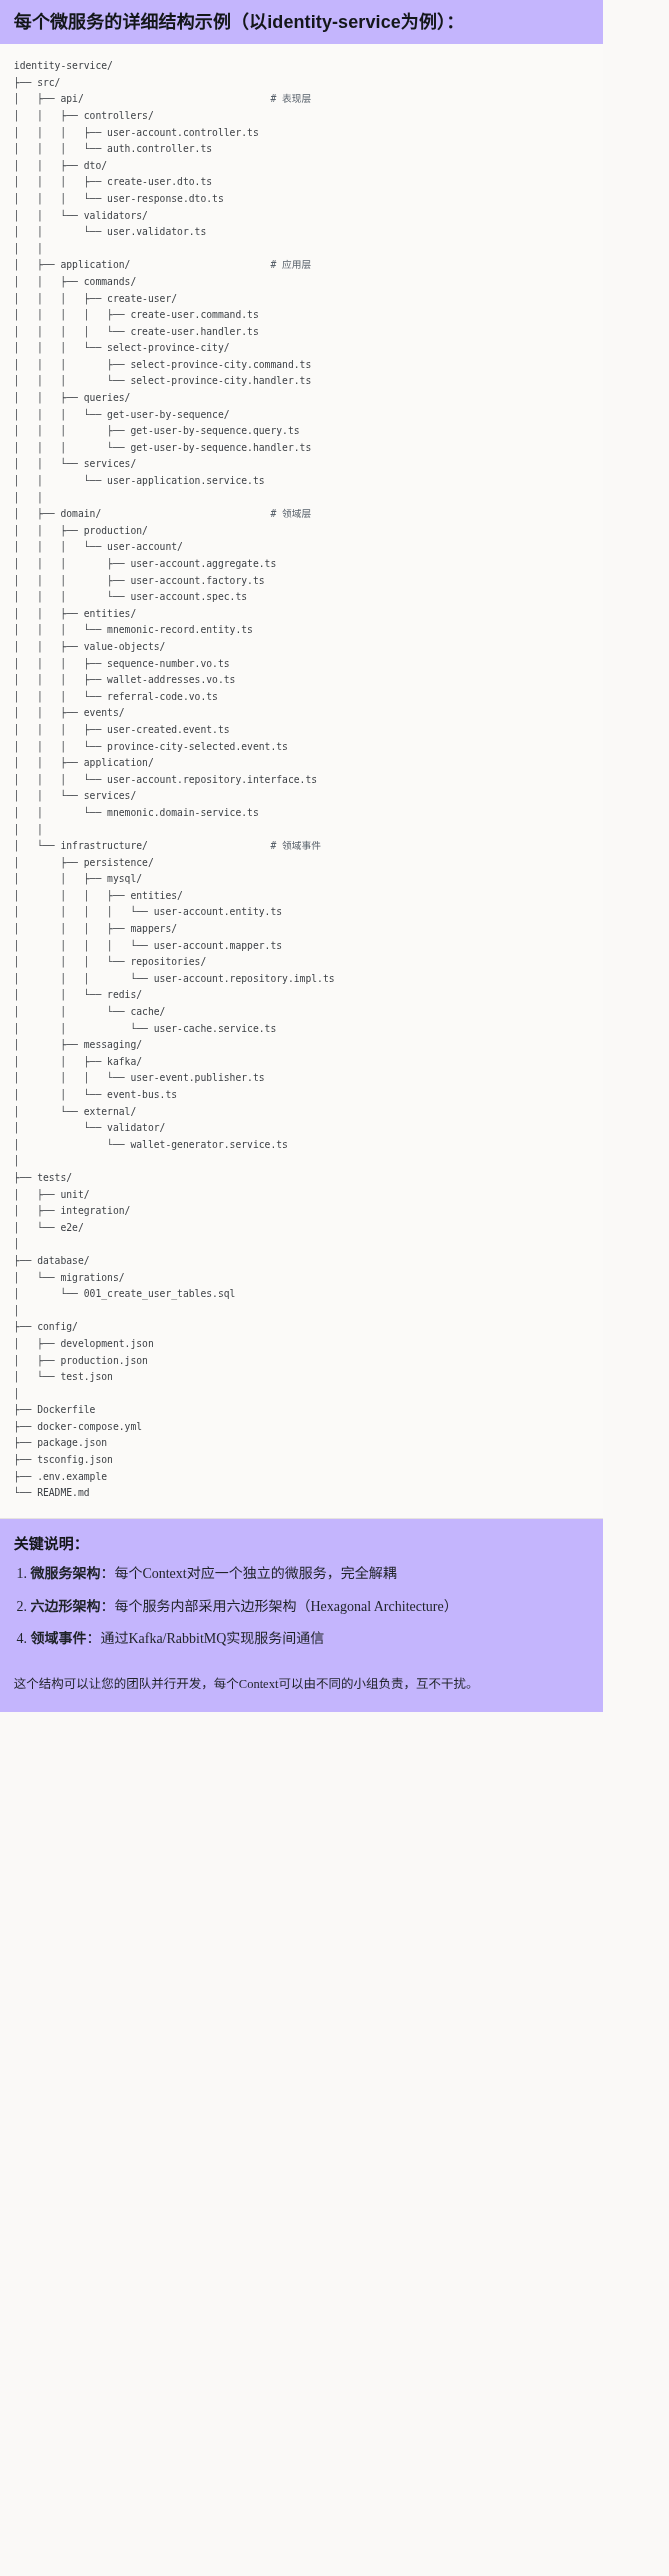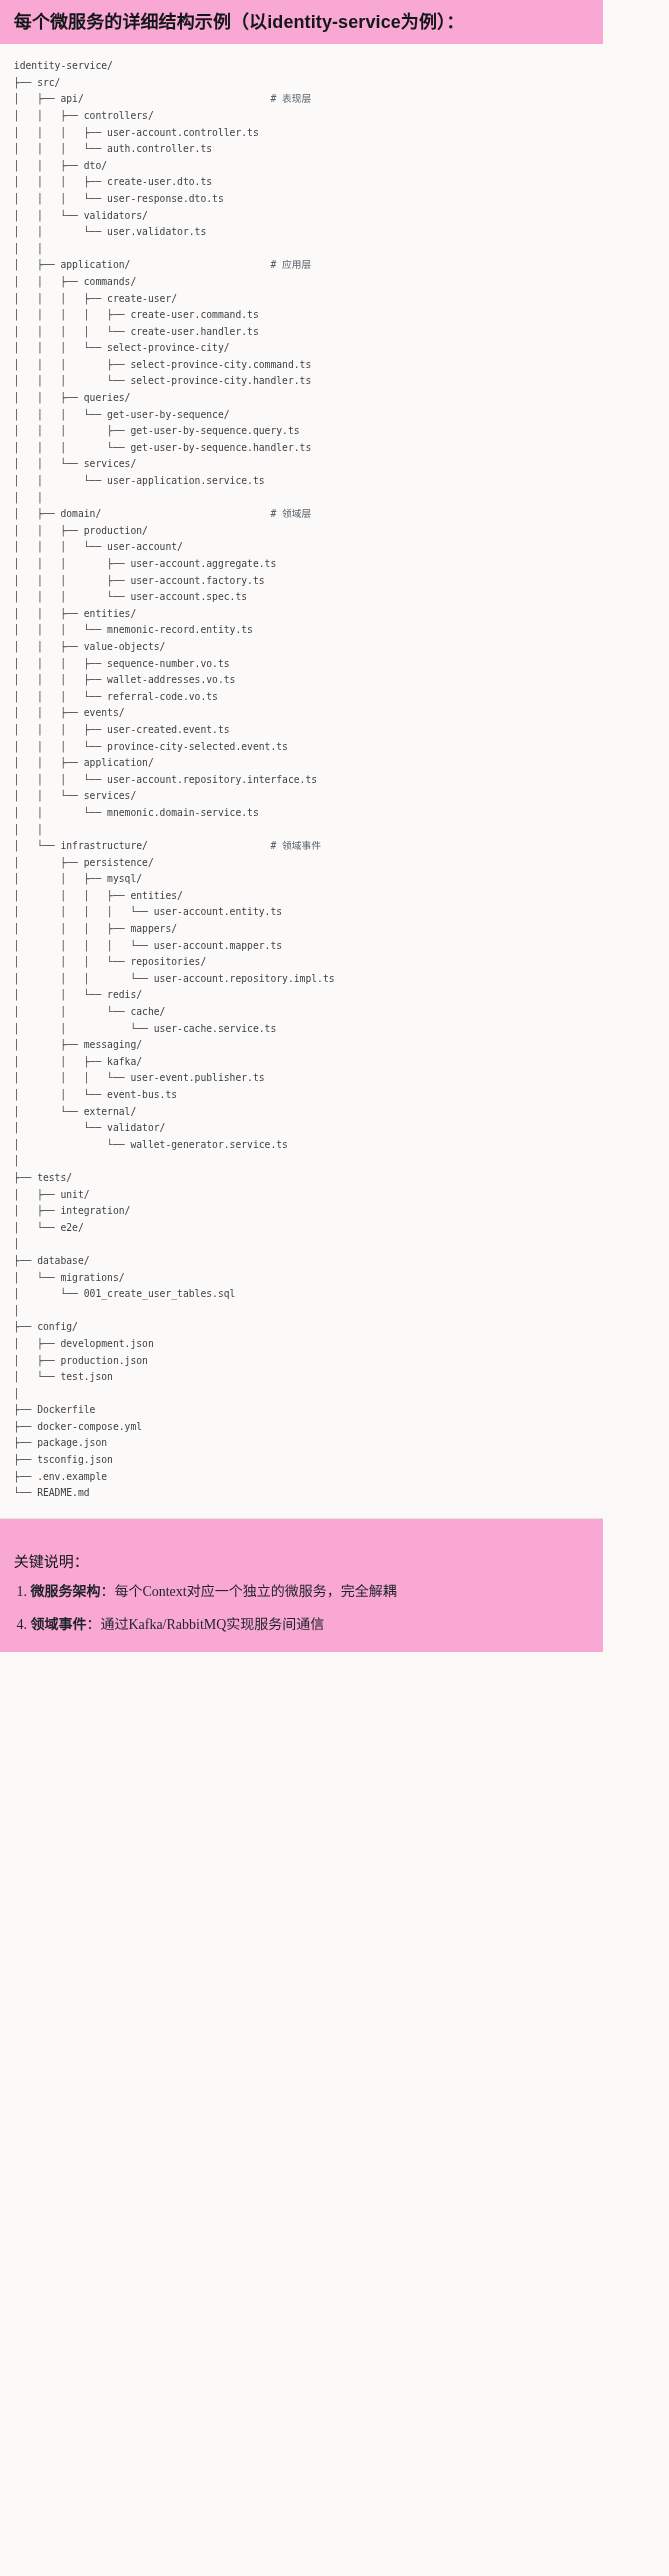--- a/index.html
+++ b/index.html
@@ -10,21 +10,21 @@
   body {
     width: 669px;
     background: #faf9f7;
     font-family: "Liberation Serif", "DejaVu Serif", serif;
     color: #1f2328;
     -webkit-font-smoothing: antialiased;
   }
   .page {
     width: 603px;
     box-sizing: border-box;
-    background: #f9a8d4;
+    background: #c4b5fd;
   }
 
   
   .doc-heading {
     font-family: "Liberation Sans", "DejaVu Sans", sans-serif;
     font-weight: bold;
     font-size: 18px;
     line-height: 1.25;
     color: #14171a;
     padding: 11.3px 13.8px 10px 13.8px;
@@ -59,24 +59,24 @@
     color: #57606a;
   }
 
   
   .notes {
     padding: 15px 13.8px 6.3px 13.8px;
     box-sizing: border-box;
   }
   .notes-title {
     font-family: "Liberation Sans", "DejaVu Sans", sans-serif;
-    font-weight: normal;
+    font-weight: bold;
     font-size: 15px;
     line-height: 1.3;
-    margin: 18px 0 10px 0;
+    margin: 0 0 10px 0;
     color: #14171a;
   }
   ol.notes-list {
     margin: 0 0 0 0;
     padding: 0 0 0 17.5px;
     font-size: 14px;
     line-height: 1.5;
     color: #1f2328;
   }
   ol.notes-list li {
@@ -192,19 +192,21 @@
 <span>├── .env.example</span>
 <span>└── README.md</span></pre>
   </div>
 
   <hr class="rule">
 
   <div class="notes">
     <h2 class="notes-title">关键说明：</h2>
     <ol class="notes-list" style="list-style: none; padding-left: 1.3px;">
         <li><span>1. </span><span class="lbl">微服务架构</span><span>：</span><span>每个Context对应一个独立的微服务，完全解耦</span></li>
+        <li><span>2. </span><span class="lbl">六边形架构</span><span>：</span><span>每个服务内部采用六边形架构（Hexagonal Architecture）</span></li>
         <li><span>4. </span><span class="lbl">领域事件</span><span>：</span><span>通过Kafka/RabbitMQ实现服务间通信</span></li>
       </ol>
   </div>
 
+  <p class="closing">这个结构可以让您的团队并行开发，每个Context可以由不同的小组负责，互不干扰。</p>
 
 </div>
 
 
 </body></html>

